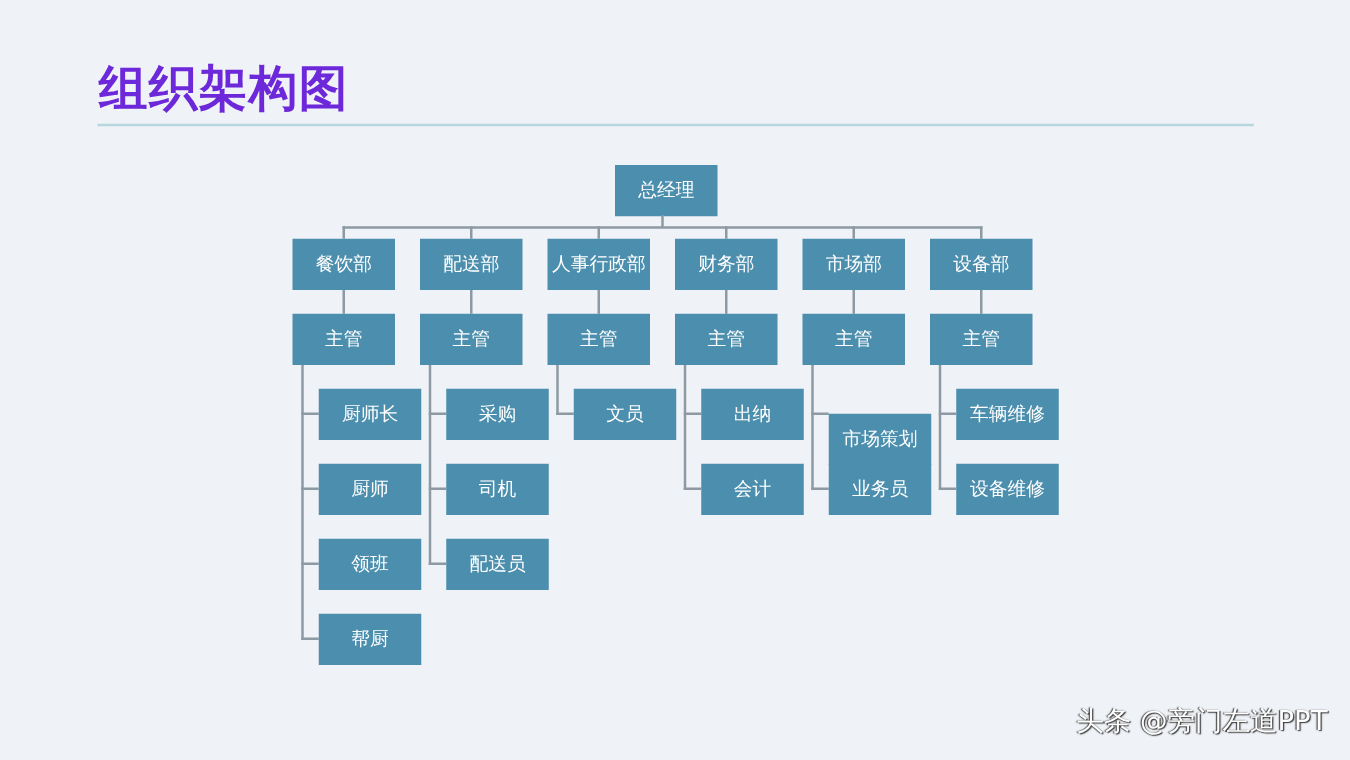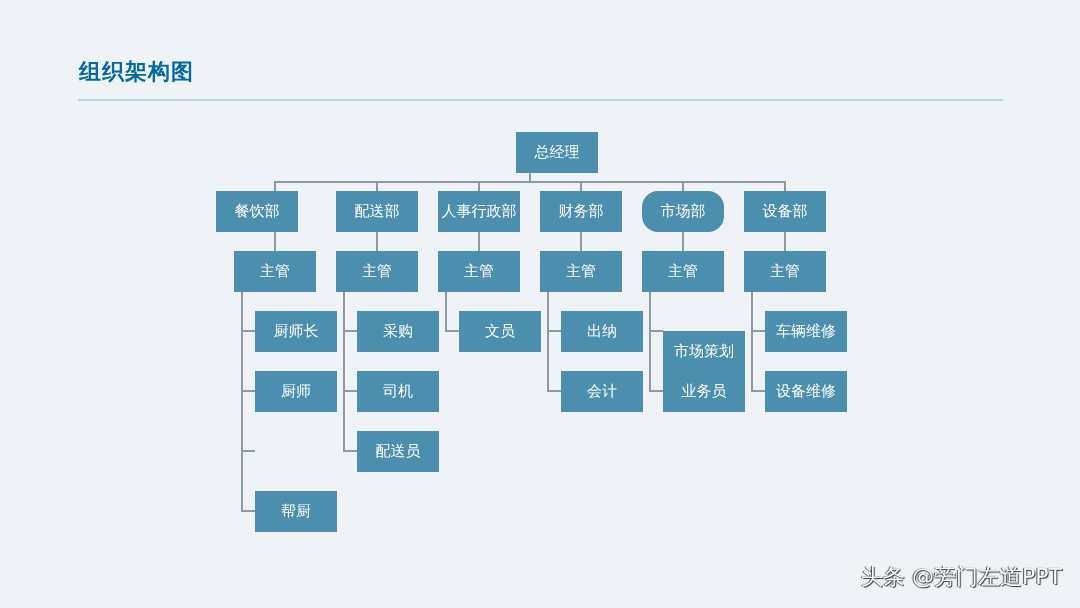--- a/index.html
+++ b/index.html
@@ -4,21 +4,21 @@
 <style>
   html, body { margin: 0; padding: 0; }
   body {
     width: 1080px; height: 608px; overflow: hidden;
     background: #eff2f7;
     font-family: "DejaVu Sans", "Liberation Sans", sans-serif;
     position: relative;
   }
   .title {
     position: absolute; left: 79px; top: 52px;
-    font-size: 22px; font-weight: bold; color: #0369a1;
+    font-size: 39px; font-weight: bold; color: #6d28d9;
     letter-spacing: 1px; line-height: 40px;
   }
   .divider {
     position: absolute; left: 78px; top: 99px; width: 925px; height: 2px;
     background: #b7d7de;
   }
   .chart { position: absolute; left: 0; top: 0; width: 1080px; height: 608px; }
   .node {
     position: absolute; width: 82px; height: 41px;
     background: #4b8ead; color: #ffffff;
@@ -35,34 +35,35 @@
   }
 </style>
 </head>
 <body>
 
 <div class="title">组织架构图</div>
 <div class="divider"></div>
 
 <div class="chart">
 
-  <div class="node" style="left:516px;top:132px;">总经理</div>
+  <div class="node" style="left:492px;top:132px;">总经理</div>
   <div class="line" style="left:529px;top:172px;width:2px;height:10px;"></div>
   <div class="line" style="left:274px;top:181px;width:512px;height:2px;"></div>
 
   <div class="line" style="left:274px;top:181px;width:2px;height:10px;"></div>
-  <div class="node" style="left:216px;top:191px;">餐饮部</div>
+  <div class="node" style="left:234px;top:191px;">餐饮部</div>
   <div class="line" style="left:274px;top:232px;width:2px;height:19px;"></div>
   <div class="node" style="left:234px;top:251px;">主管</div>
   <div class="line" style="left:241px;top:292px;width:2px;height:220px;"></div>
   <div class="line" style="left:241px;top:330px;width:14px;height:2px;"></div>
   <div class="node" style="left:255px;top:311px;">厨师长</div>
   <div class="line" style="left:241px;top:390px;width:14px;height:2px;"></div>
   <div class="node" style="left:255px;top:371px;">厨师</div>
   <div class="line" style="left:241px;top:450px;width:14px;height:2px;"></div>
+  <div class="node" style="left:255px;top:431px;">领班</div>
   <div class="line" style="left:241px;top:510px;width:14px;height:2px;"></div>
   <div class="node" style="left:255px;top:491px;">帮厨</div>
 
   <div class="line" style="left:376px;top:181px;width:2px;height:10px;"></div>
   <div class="node" style="left:336px;top:191px;">配送部</div>
   <div class="line" style="left:376px;top:232px;width:2px;height:19px;"></div>
   <div class="node" style="left:336px;top:251px;">主管</div>
   <div class="line" style="left:343px;top:292px;width:2px;height:160px;"></div>
   <div class="line" style="left:343px;top:330px;width:14px;height:2px;"></div>
   <div class="node" style="left:357px;top:311px;text-align:right;">采购</div>
@@ -83,21 +84,21 @@
   <div class="node" style="left:540px;top:191px;">财务部</div>
   <div class="line" style="left:580px;top:232px;width:2px;height:19px;"></div>
   <div class="node" style="left:540px;top:251px;">主管</div>
   <div class="line" style="left:547px;top:292px;width:2px;height:100px;"></div>
   <div class="line" style="left:547px;top:330px;width:14px;height:2px;"></div>
   <div class="node" style="left:561px;top:311px;">出纳</div>
   <div class="line" style="left:547px;top:390px;width:14px;height:2px;"></div>
   <div class="node" style="left:561px;top:371px;">会计</div>
 
   <div class="line" style="left:682px;top:181px;width:2px;height:10px;"></div>
-  <div class="node" style="left:642px;top:191px;border-radius:16px;">市场部</div>
+  <div class="node" style="left:642px;top:191px;">市场部</div>
   <div class="line" style="left:682px;top:232px;width:2px;height:19px;"></div>
   <div class="node" style="left:642px;top:251px;">主管</div>
   <div class="line" style="left:649px;top:292px;width:2px;height:100px;"></div>
   <div class="line" style="left:649px;top:330px;width:14px;height:2px;"></div>
   <div class="node" style="left:663px;top:311px;margin-top:20px;">市场策划</div>
   <div class="line" style="left:649px;top:390px;width:14px;height:2px;"></div>
   <div class="node" style="left:663px;top:371px;">业务员</div>
 
   <div class="line" style="left:784px;top:181px;width:2px;height:10px;"></div>
   <div class="node" style="left:744px;top:191px;">设备部</div>

